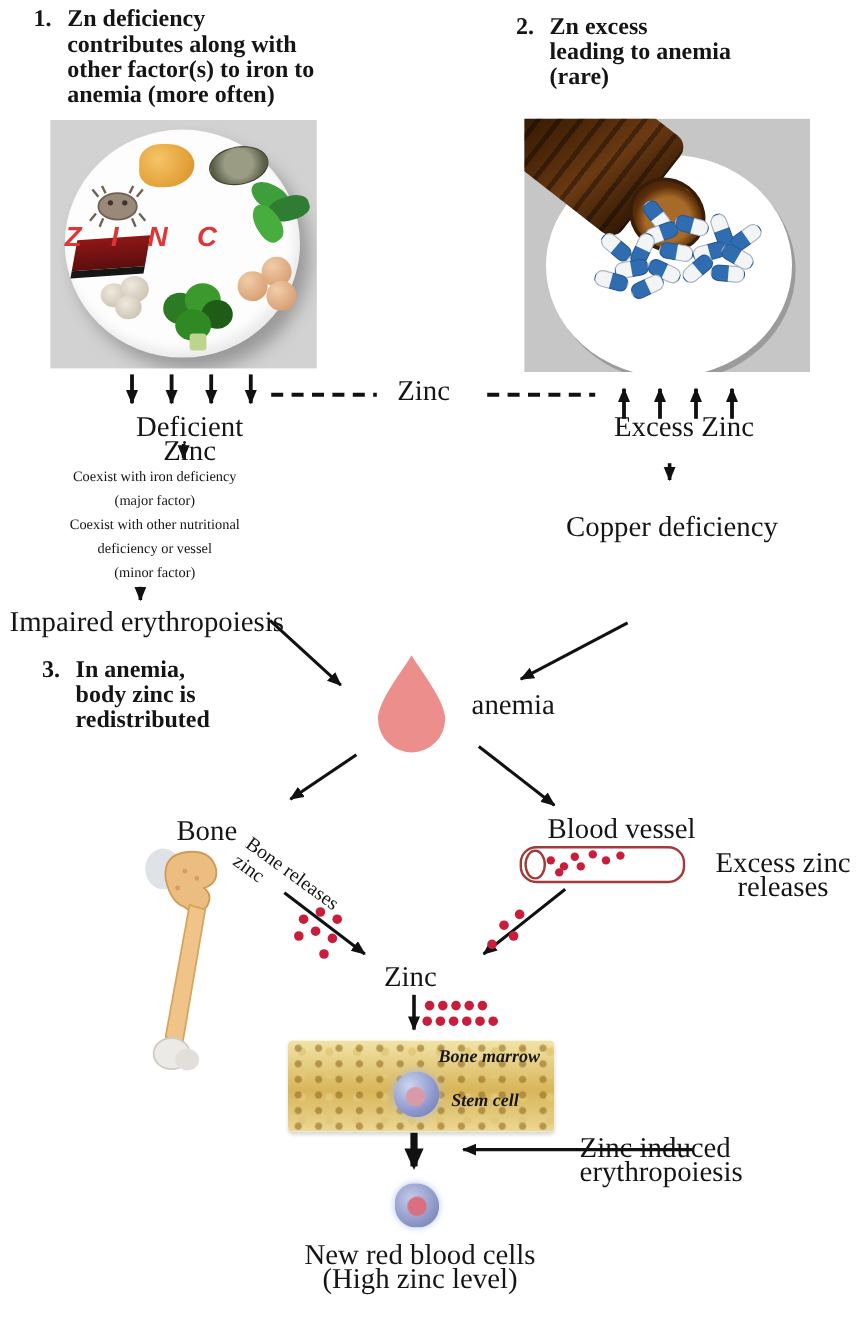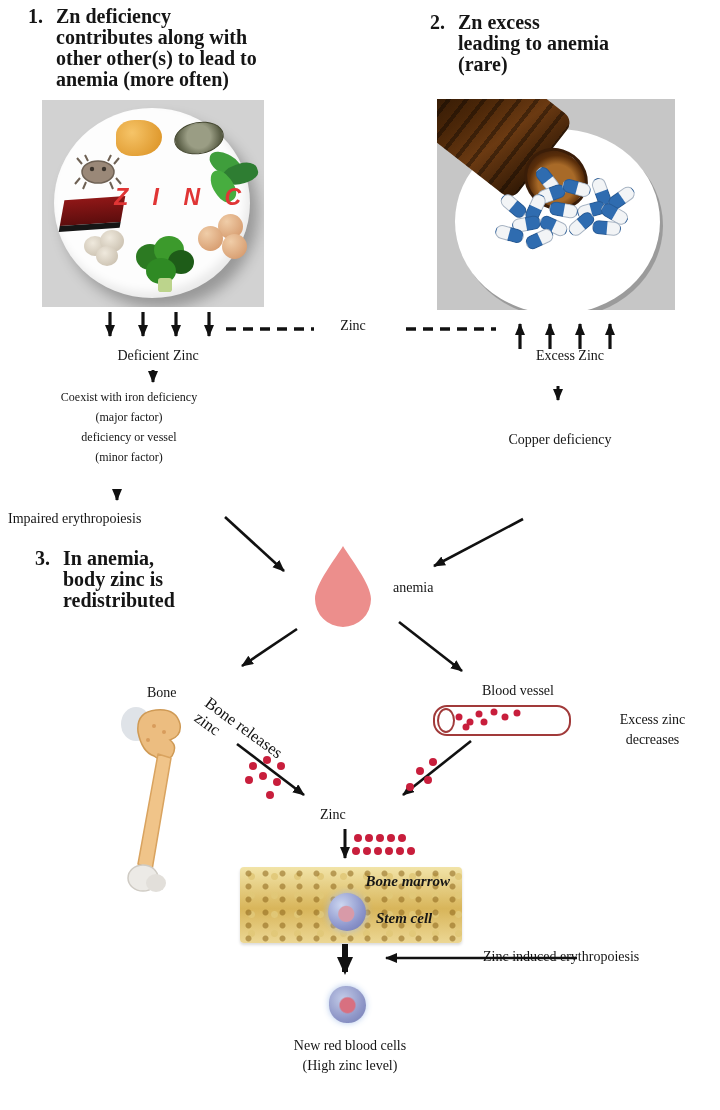--- a/index.html
+++ b/index.html
@@ -3,30 +3,30 @@
 <meta charset="utf-8">
 <style>
   html,body{margin:0;padding:0;background:#ffffff;}
   .canvas{position:relative;width:720px;height:1110px;background:#fff;overflow:hidden;
           font-family:"Liberation Serif",serif;color:#151515;}
   .abs{position:absolute;}
   .ttl{font-size:20px;font-weight:bold;line-height:21px;}
   .ttl .row{display:flex;}
   .ttl .num{width:28px;flex:0 0 28px;}
   .ttl .ind{margin-left:28px;}
-  .lbl{font-size:14px;line-height:20px;}
+  .lbl{font-size:24px;line-height:20px;}
   .small{font-size:12px;line-height:20px;}
   .ctr{text-align:center;}
   .overlay{position:absolute;left:0;top:0;pointer-events:none;}
 
   
   .photo-plate{left:42px;top:100px;width:222px;height:207px;background:#d2d2d2;overflow:hidden;}
   .plate{position:absolute;left:12px;top:8px;width:196px;height:190px;background:#fdfdfd;border-radius:50%;
          box-shadow:8px 10px 14px rgba(0,0,0,.28), inset -4px -6px 10px rgba(0,0,0,.08);}
-  .zinc-word{position:absolute;left:0;top:76px;width:100%;text-align:right;color:#e03535;
+  .zinc-word{position:absolute;left:0;top:76px;width:100%;text-align:left;color:#e03535;
              font-family:"Liberation Sans",sans-serif;font-weight:bold;font-style:italic;
              font-size:23px;letter-spacing:9px;}
   .food{position:absolute;}
   .cheese{left:62px;top:12px;width:46px;height:36px;border-radius:46% 54% 60% 40%;
           background:radial-gradient(circle at 35% 35%,#f6c468,#e09b30 75%);}
   .oyster{left:120px;top:14px;width:48px;height:30px;border-radius:50%;transform:rotate(-10deg);
           background:radial-gradient(circle at 50% 45%,#9a9d84 0 40%,#5a5e46 75%);border:1px solid #43462f;}
   .greens{left:150px;top:44px;width:54px;height:54px;}
   .greens i{position:absolute;border-radius:50% 50% 40% 60%;}
   .greens .g1{left:4px;top:2px;width:34px;height:20px;background:#3f9e3c;transform:rotate(28deg);}
@@ -96,21 +96,21 @@
 <body>
 
 <div class="canvas">
 
   <div class="abs ttl" style="left:28px;top:6px;width:310px;">
     <div class="row">
       <span class="num">1.</span>
       <span>Zn deficiency</span>
     </div>
     <div class="ind">contributes along with</div>
-    <div class="ind">other other(s) to lead to</div>
+    <div class="ind">other factor(s) to iron to</div>
     <div class="ind">anemia (more often)</div>
   </div>
 
   <div class="abs ttl" style="left:430px;top:12px;width:240px;">
     <div class="row">
       <span class="num">2.</span>
       <span>Zn excess</span>
     </div>
     <div class="ind">leading to anemia</div>
     <div class="ind">(rare)</div>
@@ -181,20 +181,21 @@
     </div>
   </div>
 
   <div class="abs lbl ctr" style="left:326px;top:316px;width:54px;">Zinc</div>
   <div class="abs lbl ctr" style="left:90px;top:346px;width:136px;">Deficient Zinc</div>
   <div class="abs lbl ctr" style="left:510px;top:346px;width:120px;">Excess Zinc</div>
 
   <div class="abs small ctr" style="left:0;top:387px;width:258px;">
     <div>Coexist with iron deficiency</div>
     <div>(major factor)</div>
+    <div>Coexist with other nutritional</div>
     <div>deficiency or vessel</div>
     <div>(minor factor)</div>
   </div>
 
   <div class="abs lbl" style="left:8px;top:509px;">Impaired erythropoiesis</div>
   <div class="abs lbl ctr" style="left:470px;top:430px;width:180px;">Copper deficiency</div>
 
   <div class="abs ttl" style="left:35px;top:548px;width:220px;">
     <div class="row">
       <span class="num">3.</span>
@@ -219,21 +220,21 @@
   </svg>
 
   <div class="abs rot-label" style="left:212px;top:694px;">Bone releases zinc</div>
 
   <div class="abs lbl ctr" style="left:448px;top:681px;width:140px;">Blood vessel</div>
   <div class="abs vessel">
       <div class="end"></div>
     </div>
   <div class="abs lbl ctr" style="left:585px;top:710px;width:135px;">
     <div>Excess zinc</div>
-    <div>decreases</div>
+    <div>releases</div>
   </div>
 
   <div class="abs lbl" style="left:320px;top:805px;">Zinc</div>
 
   <div class="abs marrow">
     <div class="stemcell"></div>
     <div class="mlabel" style="right:12px;top:6px;">Bone marrow</div>
     <div class="mlabel" style="left:136px;top:43px;">Stem cell</div>
   </div>
 

